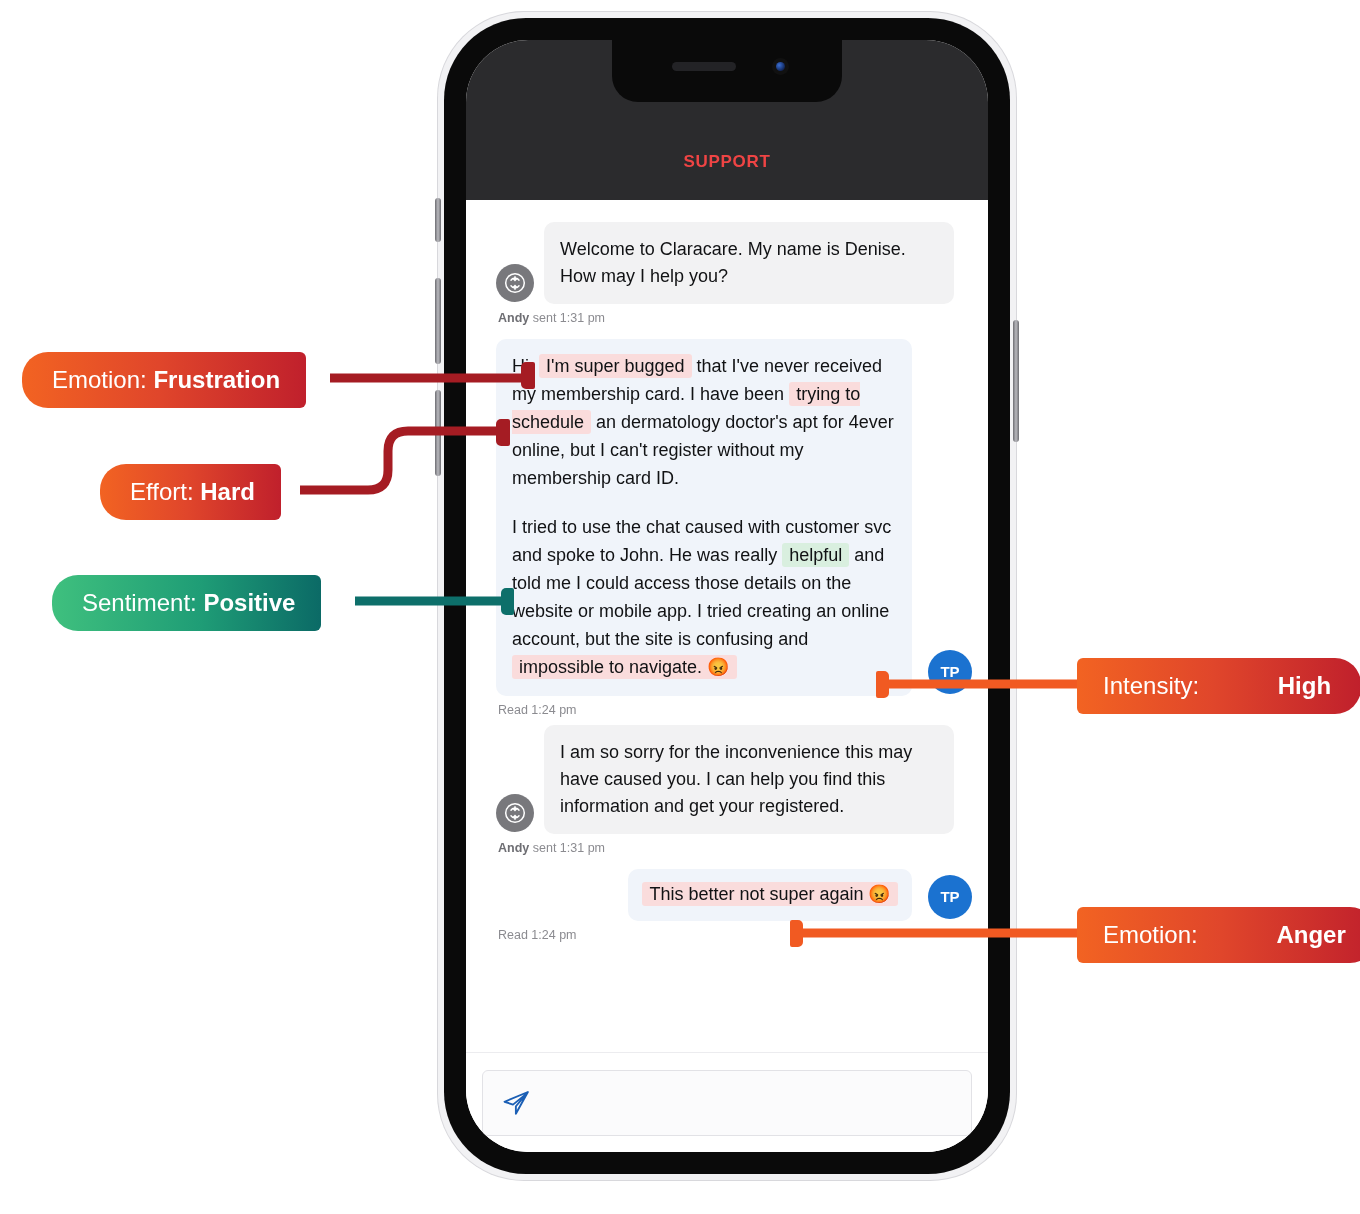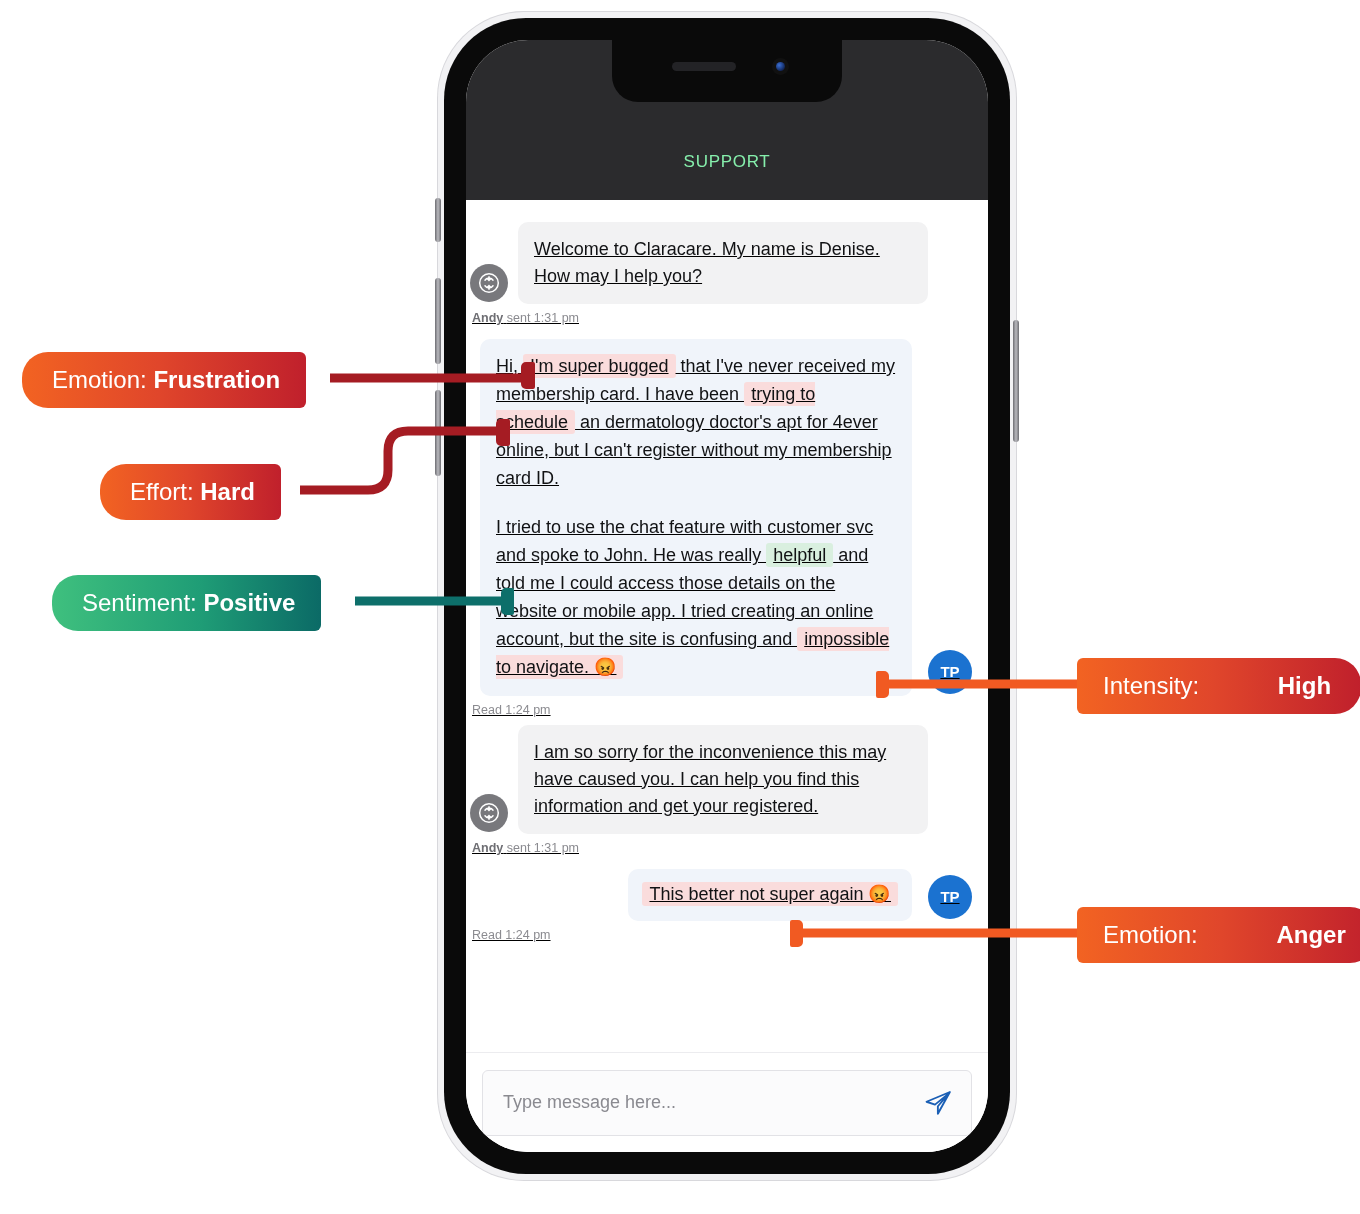--- a/index.html
+++ b/index.html
@@ -69,28 +69,27 @@
 
   
   .app-header {
     position: absolute; left: 0; top: 0;
     width: 522px; height: 160px;
     background: #2b2b2d;
     display: flex; align-items: flex-end; justify-content: center;
     padding-bottom: 28px;
   }
   .app-title {
-    color: #86efac; font-size: 17px; font-weight: normal; letter-spacing: 0.7px;
+    color: #ef4444; font-size: 17px; font-weight: bold; letter-spacing: 0.7px;
   }
   .chat-area {
     position: absolute; left: 0; top: 160px;
     width: 522px; height: 852px;
     background: #ffffff;
-    padding: 22px 16px 0 4px;
-    text-decoration: underline;
+    padding: 22px 16px 0 30px;
   }
 
   
   .row { display: flex; align-items: flex-end; gap: 10px; }
   .row.out { justify-content: flex-end; }
 
   .avatar-agent {
     flex: 0 0 auto; width: 38px; height: 38px; border-radius: 50%;
     background: #78787c; display: flex; align-items: center; justify-content: center;
     margin-bottom: 2px;
@@ -208,21 +207,21 @@
         <b>Andy</b>
         <span>sent 1:31 pm</span>
       </div>
 
       <div class="row out" style="margin-top:14px;">
         <div class="bubble-out">
           <p>
             <span>Hi, </span><span class="hl hl-red">I'm super bugged</span><span> that I've never received my membership card. I have been </span><span class="hl hl-red">trying to schedule</span><span> an dermatology doctor's apt for 4ever online, but I can't register without my membership card ID.</span>
           </p>
           <p>
-            <span>I tried to use the chat feature with customer svc and spoke to John. He was really </span><span class="hl hl-green">helpful</span><span> and told me I could access those details on the website or mobile app. I tried creating an online account, but the site is confusing and </span><span class="hl hl-red">impossible to navigate. 😡</span>
+            <span>I tried to use the chat caused with customer svc and spoke to John. He was really </span><span class="hl hl-green">helpful</span><span> and told me I could access those details on the website or mobile app. I tried creating an online account, but the site is confusing and </span><span class="hl hl-red">impossible to navigate. 😡</span>
           </p>
         </div>
         <div class="avatar-user">TP</div>
       </div>
       <div class="meta">Read 1:24 pm</div>
 
       <div class="row" style="margin-top:8px;">
         <div class="avatar-agent">
           <svg width="24" height="24" viewBox="0 0 24 24">
             <circle cx="12" cy="12" r="9.3" fill="none" stroke="#ffffff" stroke-width="1.5"></circle>
@@ -244,21 +243,20 @@
           <span class="hl hl-red">This better not super again 😡</span>
         </div>
         <div class="avatar-user">TP</div>
       </div>
       <div class="meta">Read 1:24 pm</div>
 
     </div>
 
     <div class="composer">
       <div class="composer-box">
-        <input class="composer-input" type="text" placeholder="Type message here..." style="">
         <svg width="30" height="30" viewBox="0 0 24 24">
           <path d="M21.5 3.2 L2.8 11.0 L9.6 13.3 L20.9 4.1 L11.9 14.6 L11.9 20.6 L21.5 3.2 Z" fill="none" stroke="#1b5fb5" stroke-width="1.5" stroke-linejoin="round"></path>
         </svg>
       </div>
     </div>
 
   </div>
 
   <div class="notch"></div>
   <div class="speaker"></div>

